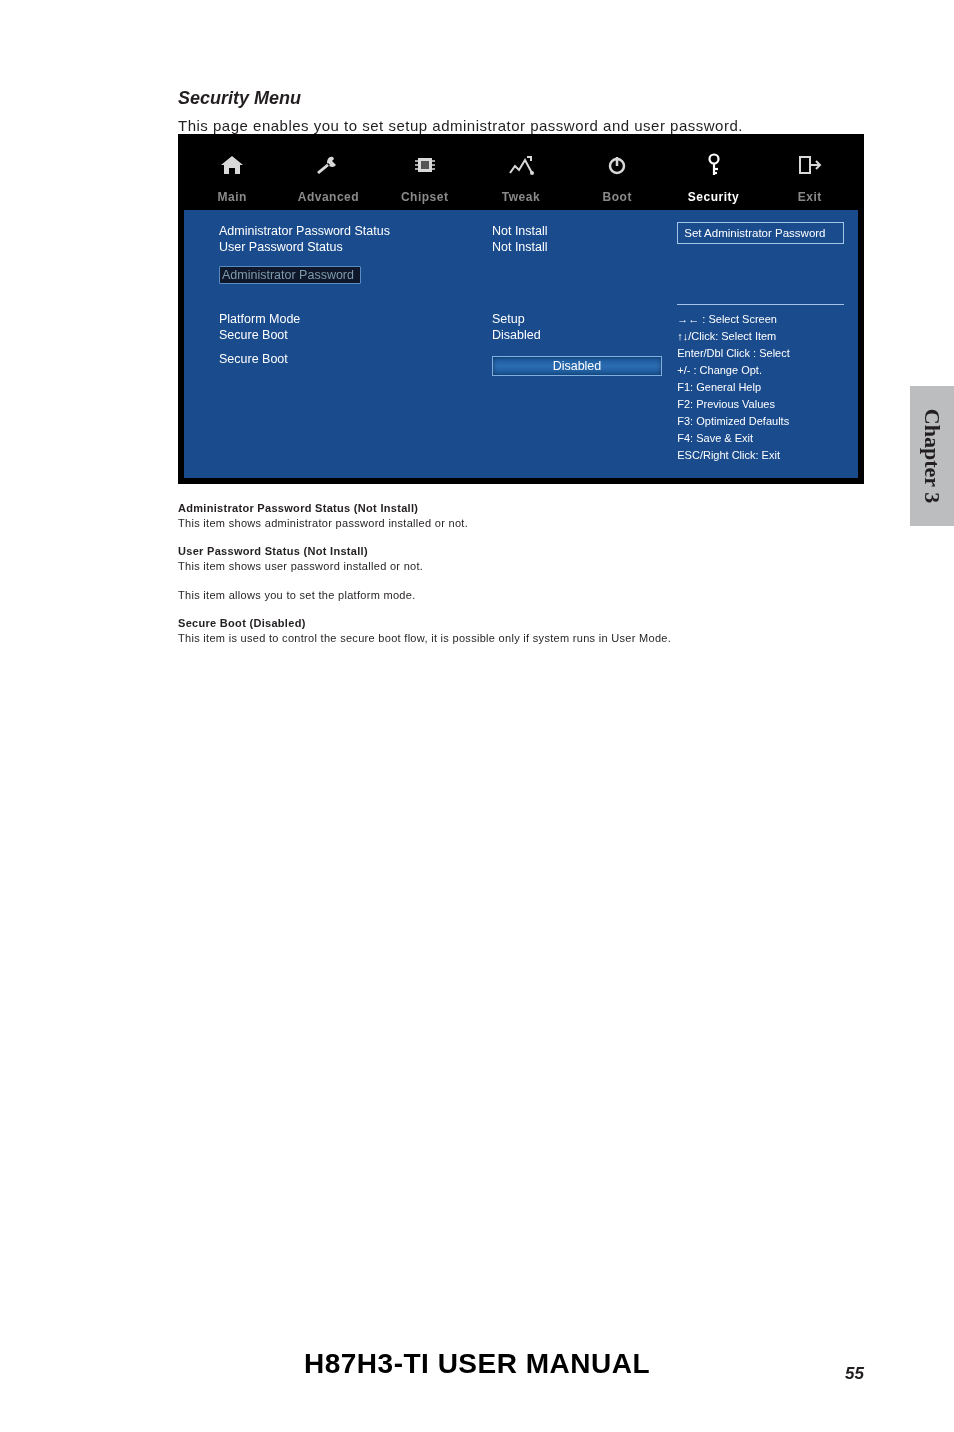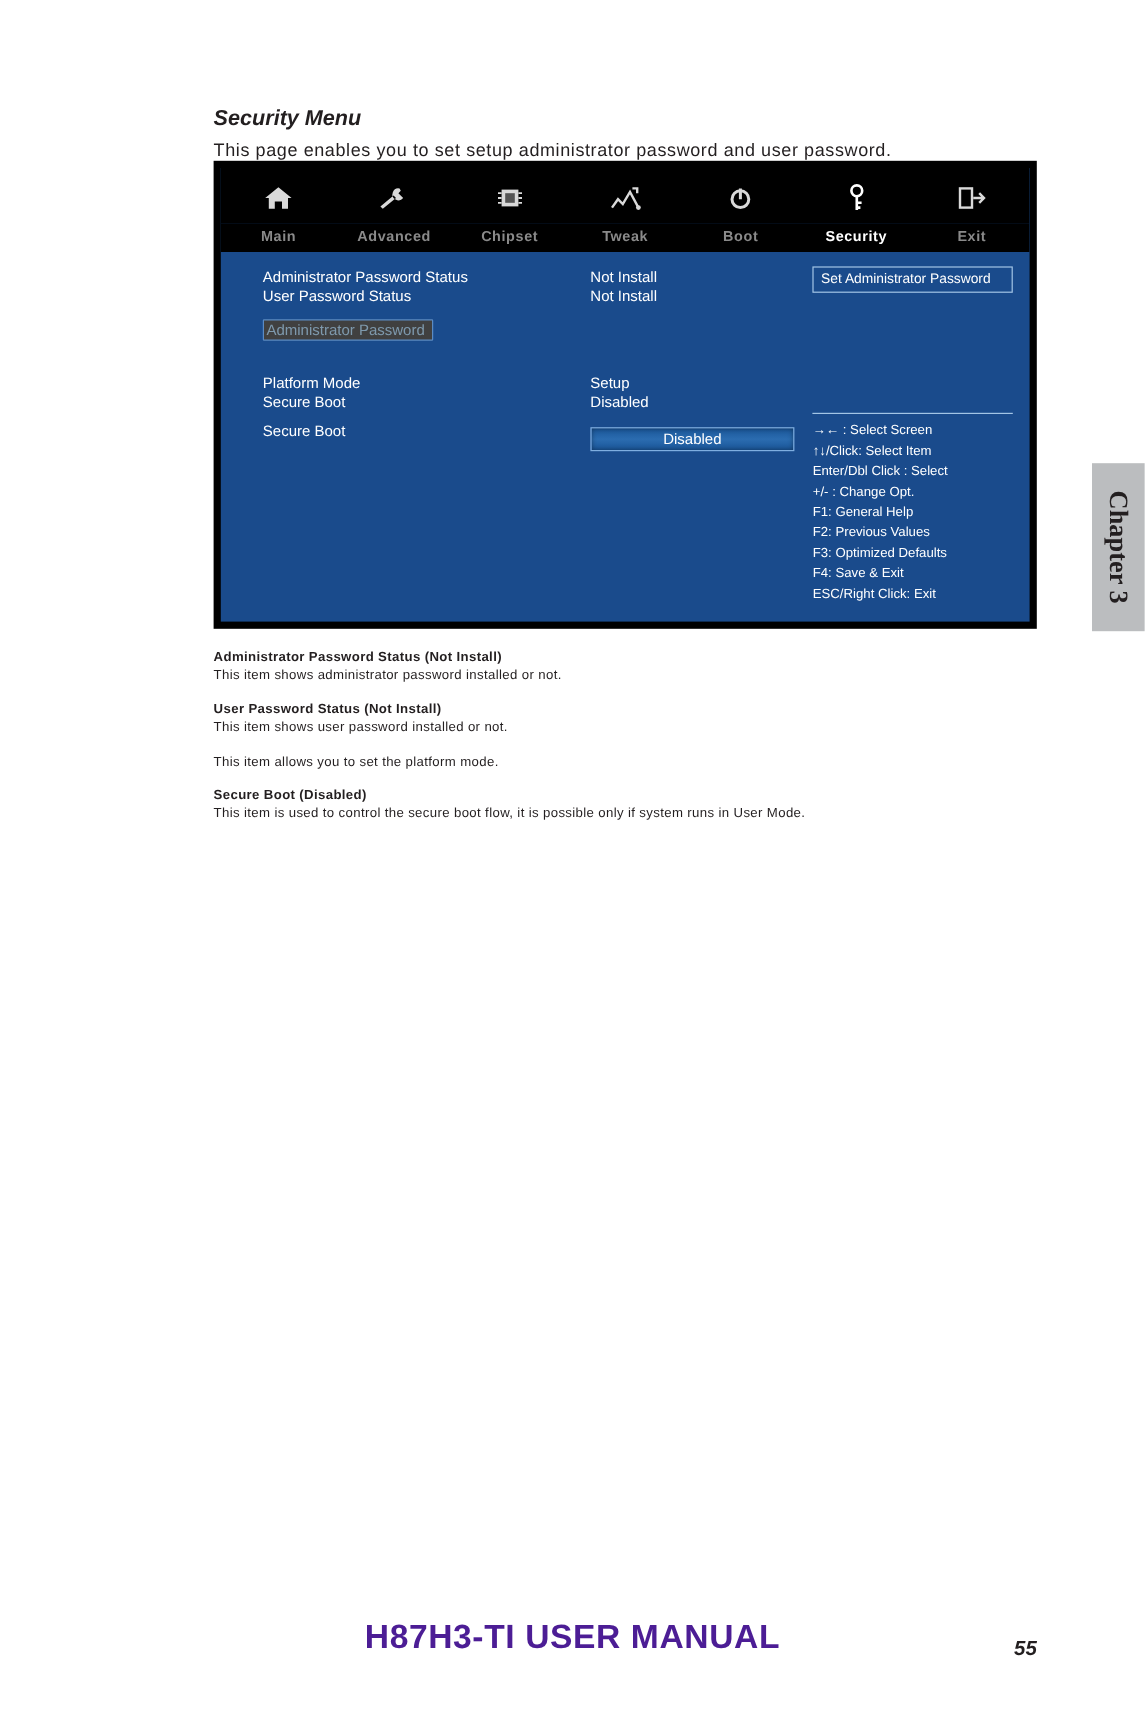--- a/index.html
+++ b/index.html
@@ -77,21 +77,21 @@
     flex: 1;
     padding: 12px 14px 14px 8px;
     color: #fff;
     font-size: 12px;
   }
   .bios-row { display: flex; margin-bottom: 2px; }
   .bios-label { flex: 0 0 62%; }
   .bios-value { flex: 1; }
   .highlight-row {
     color: #7e99ad;
-    background: #404040;
+    background: #0f172a;
     display: inline-block;
     padding: 1px 6px 1px 2px;
     margin-top: 10px;
     margin-bottom: 18px;
     border: 1px solid #5a8bc5;
     border-radius: 1px;
     font-size: 12.5px;
   }
   .inset-field {
     border: 1px solid #7faee0;
@@ -107,21 +107,20 @@
     border: 1px solid #a3c5e6;
     padding: 4px 6px;
     margin-bottom: 18px;
     font-size: 11.5px;
   }
   .help-box {
     border-top: 1px solid #a3c5e6;
     padding-top: 6px;
     font-size: 11px;
     line-height: 1.55;
-    margin-top: 40px;
   }
   .content-block { margin-bottom: 14px; font-size: 11px; }
   .content-block .hdr { font-weight: bold; letter-spacing: 0.3px; margin-bottom: 2px; }
   .content-block .body { letter-spacing: 0.3px; line-height: 1.35; }
   .side-tab {
     position: absolute;
     right: 0;
     top: 386px;
     width: 44px;
     height: 140px;
@@ -139,21 +138,21 @@
     white-space: nowrap;
   }
   .footer-title {
     position: absolute;
     bottom: 52px;
     left: 0;
     width: 100%;
     text-align: center;
     font-size: 28px;
     font-weight: 900;
-    color: #4c1d95;
+    color: #000000;
     letter-spacing: 0.5px;
     font-family: Arial Black, Arial, sans-serif;
   }
   .page-num {
     position: absolute;
     bottom: 48px;
     right: 90px;
     font-size: 17px;
     font-weight: 900;
     font-style: italic;

